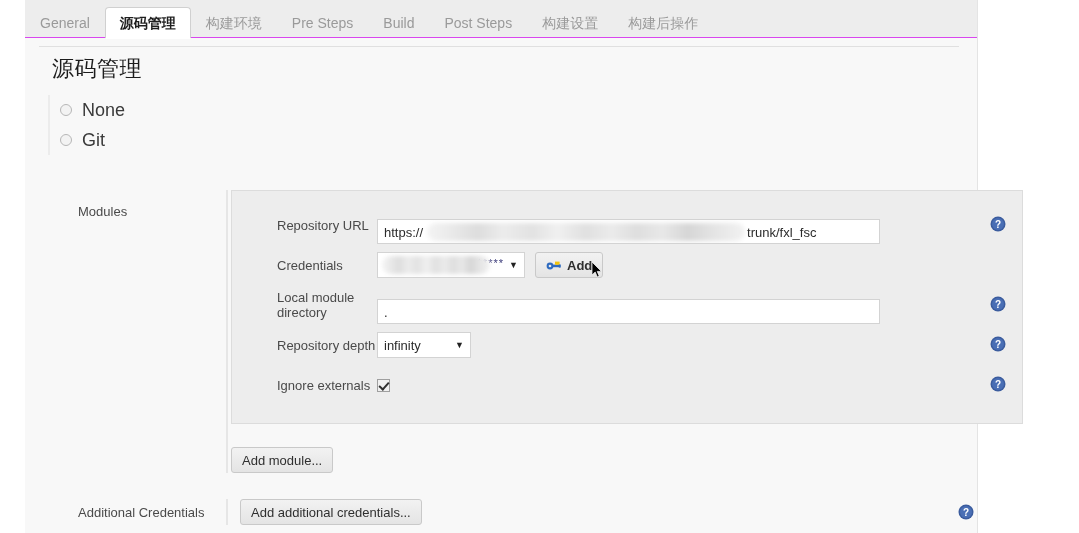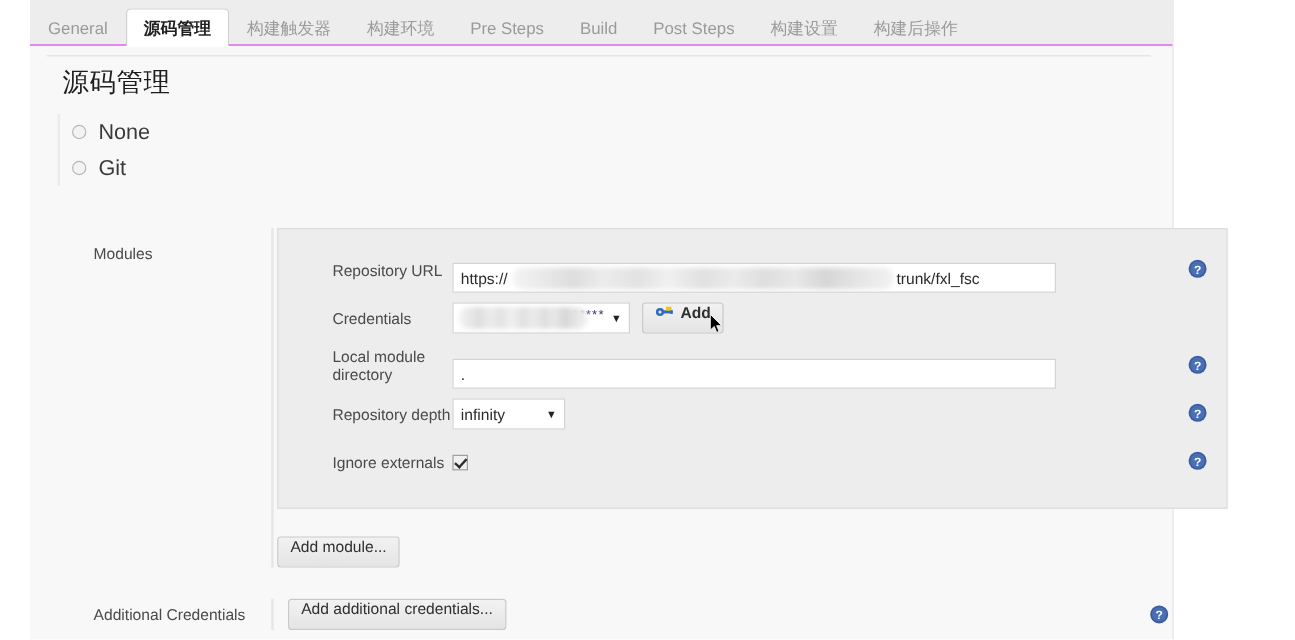--- a/index.html
+++ b/index.html
@@ -246,20 +246,21 @@
     right: 20px;
     top: 4px;
     font-size: 11px;
     letter-spacing: 1px;
     color: #3b3b7a;
   }
   .sel-depth { width: 94px; }
 
   .btn {
     display: inline-flex;
+    align-items: center;
     justify-content: center;
     gap: 5px;
     height: 26px;
     padding: 0 10px;
     background: linear-gradient(#f2f2f2, #e4e4e4);
     border: 1px solid #c9c9c9;
     border-radius: 3px;
     font-size: 13px;
     color: #2f2f2f;
     cursor: pointer;
@@ -336,21 +337,20 @@
 </style>
 </head>
 <body>
 
 <div id="root">
   <div class="page-col">
 
     <div class="tabbar">
       <div class="tab"><span>General</span></div>
       <div class="tab active"><span>源码管理</span></div>
-      <div class="tab"><span>构建触发器</span></div>
       <div class="tab"><span>构建环境</span></div>
       <div class="tab"><span>Pre Steps</span></div>
       <div class="tab"><span>Build</span></div>
       <div class="tab"><span>Post Steps</span></div>
       <div class="tab"><span>构建设置</span></div>
       <div class="tab"><span>构建后操作</span></div>
     </div>
 
     <div class="sep-line"></div>
 

